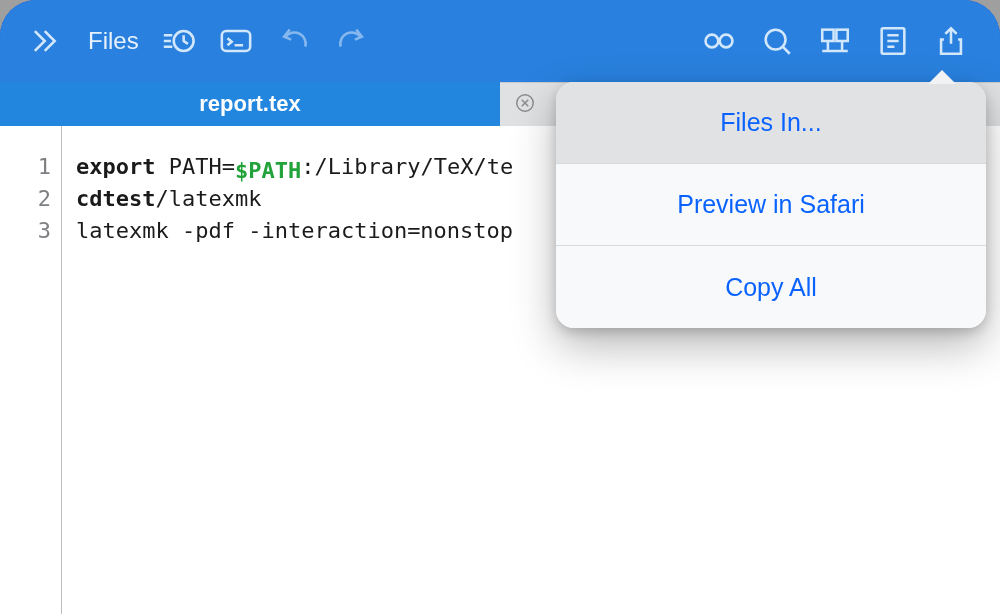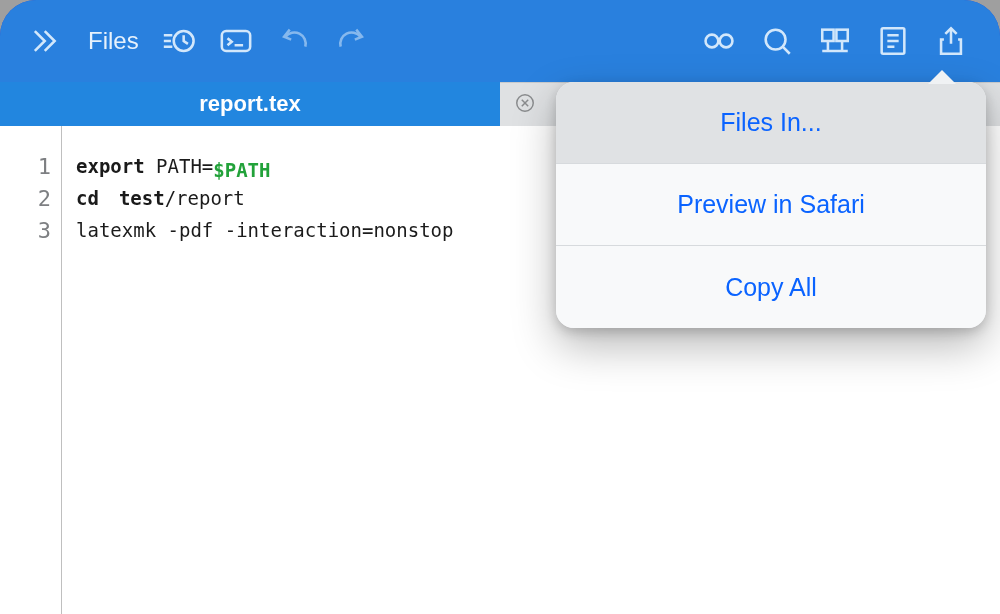--- a/index.html
+++ b/index.html
@@ -44,26 +44,26 @@
       padding-top:24px;
       display:flex; flex-direction:column;
     }
     .lnum{
       height:32px; display:flex; align-items:center; justify-content:flex-end;
       padding-right:10px; color:#7d7f82; font-size:22px;
       font-family:Menlo,Consolas,monospace;
     }
     .code{
       flex:1; padding:24px 14px 0 14px;
-      font-family:Menlo,Consolas,monospace; font-size:19px; color:#1b1b1b;
+      font-family:Menlo,Consolas,monospace; font-size:22px; color:#1b1b1b;
     }
     .code-line{ height:32px; display:flex; align-items:center; white-space:pre; }
     .kw  { color:#1a1a1a; font-weight:700; }
     .var { color:#22a23a; font-weight:700;margin-top:8px; }
-    .seg { color:#1a1a1a; font-weight:700;margin-left:20px; }
+    .seg { color:#1a1a1a; font-weight:700; }
 
     
     .popover{
       position:absolute; right:14px; top:82px; width:430px;
       background:#f0f2f4; border-radius:18px;
       box-shadow:0 18px 44px rgba(0,0,0,.28), 0 4px 12px rgba(0,0,0,.18);
       overflow:visible;
     }
     .popover::before{
       content:""; position:absolute; top:-12px; right:30px;
@@ -174,22 +174,22 @@
     </div>
   </div>
 
   <div class="editor">
     <div class="gutter">
       <div class="lnum">1</div>
       <div class="lnum">2</div>
       <div class="lnum">3</div>
     </div>
     <div class="code">
-      <div class="code-line"><span class="kw">export</span><span> PATH=</span><span class="var">$PATH</span></div>
-      <div class="code-line"><span class="kw">cd</span><span class="seg">test</span><span>/report</span></div>
+      <div class="code-line"><span class="kw">export</span><span> PATH=</span><span class="var">$PATH</span><span>:/Library/TeX/te</span></div>
+      <div class="code-line"><span class="kw">cd</span><span class="seg">test</span><span>/latexmk</span></div>
       <div class="code-line"><span>latexmk -pdf -interaction=nonstop</span></div>
     </div>
   </div>
 
   <div class="popover">
     <div class="menu">
       <div class="item highlight">Files In...</div>
       <div class="item">Preview in Safari</div>
       <div class="item">Copy All</div>
     </div>

